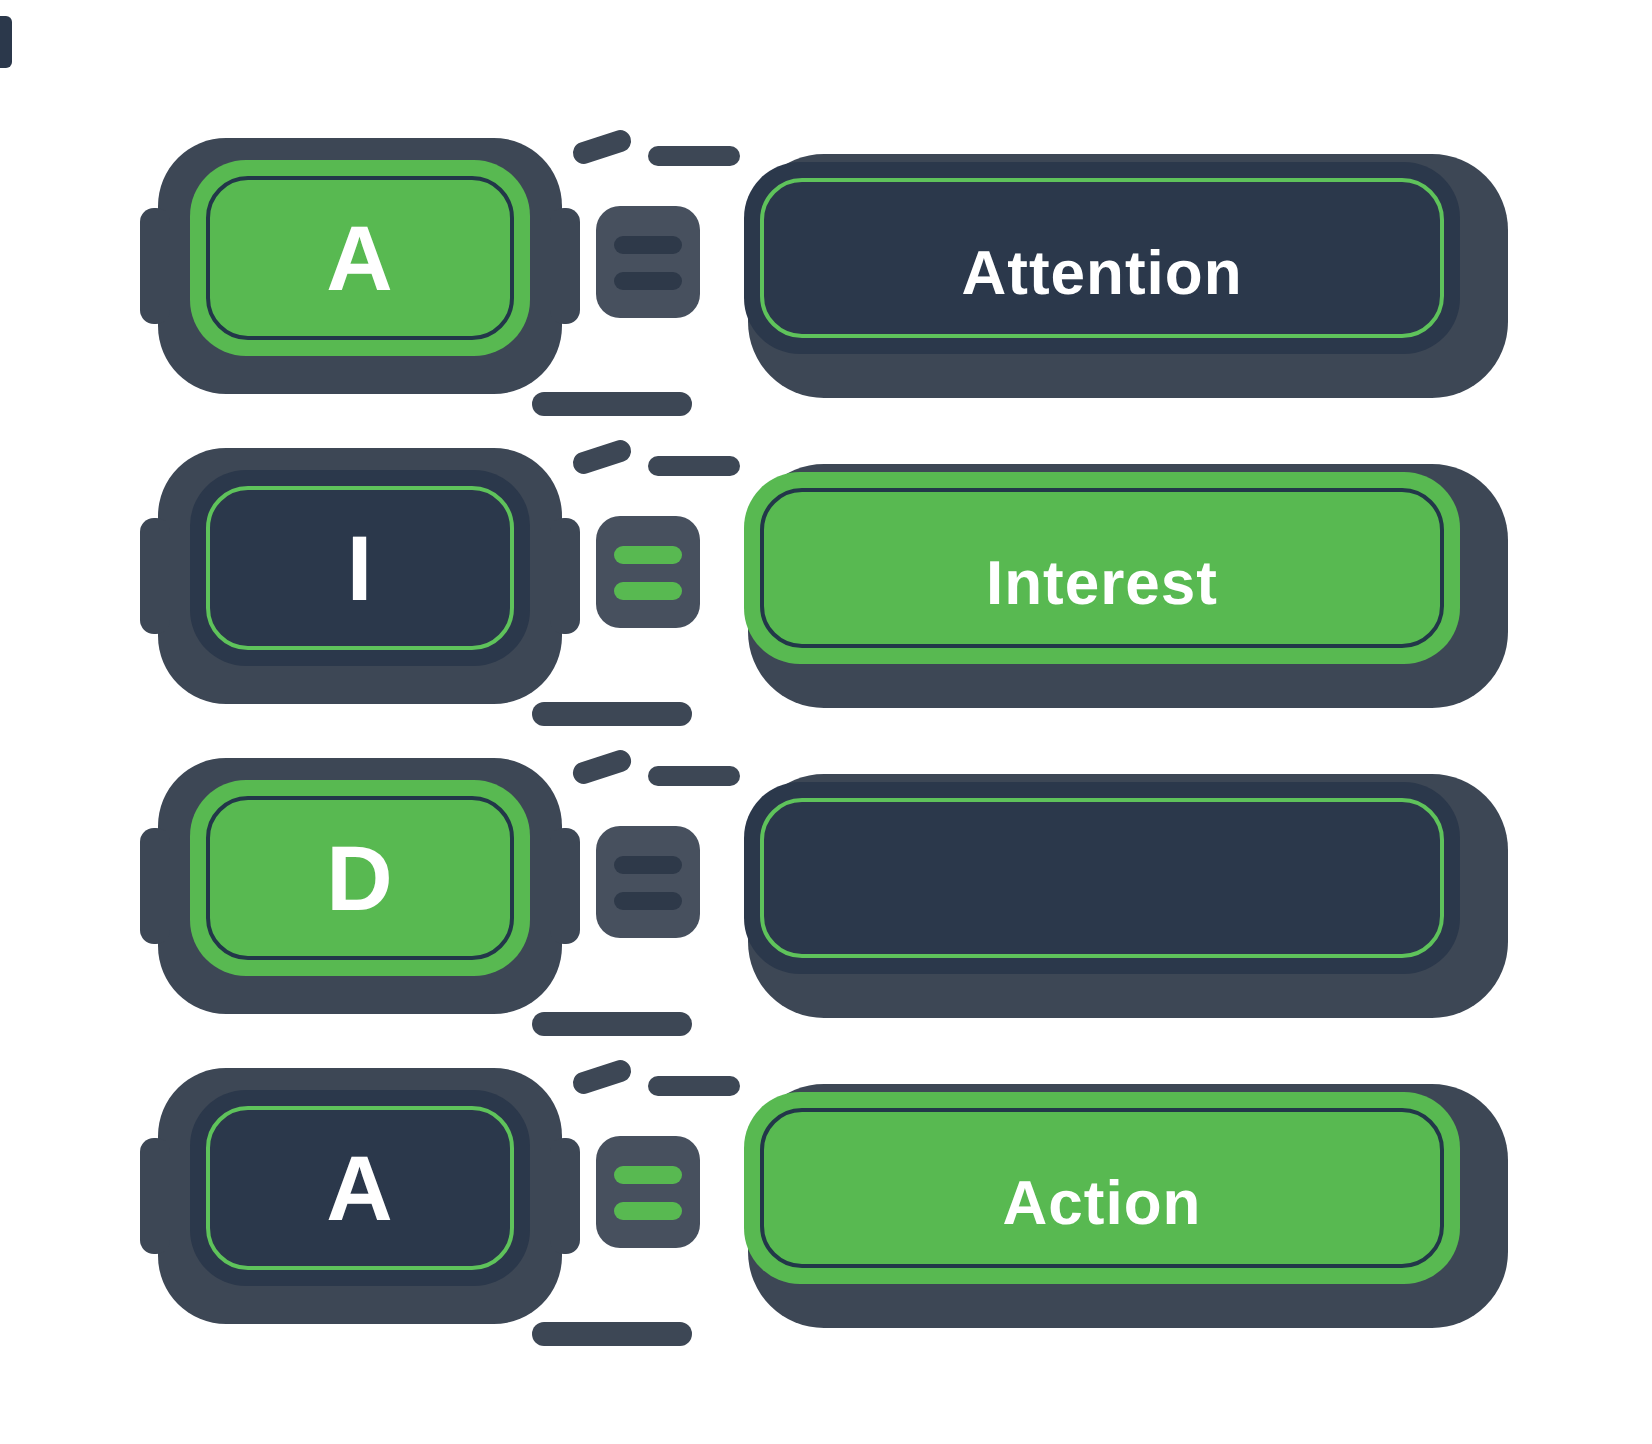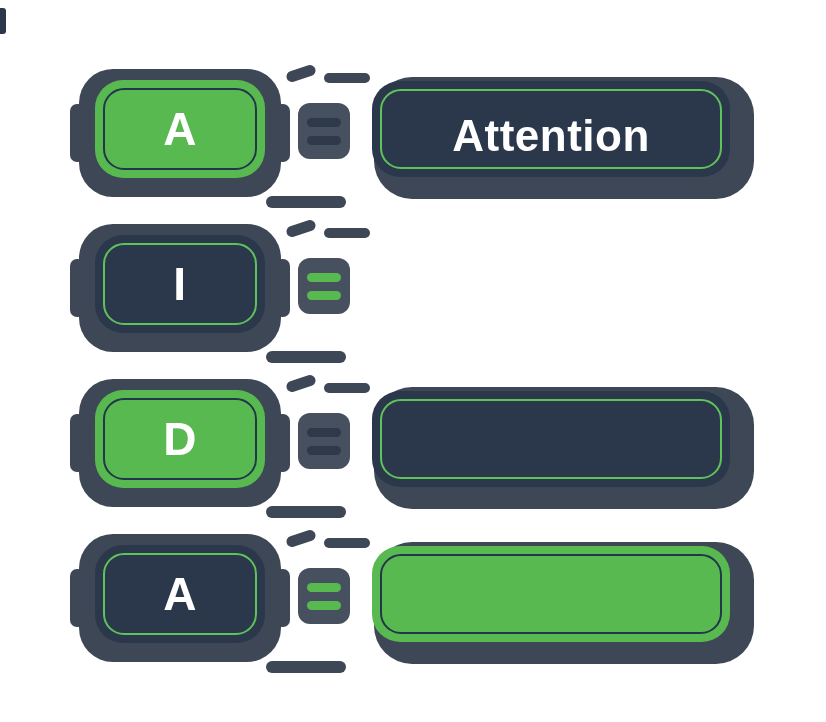--- a/index.html
+++ b/index.html
@@ -45,21 +45,21 @@
     pointer-events:none;
   }
   .green .inner-line{border-color:var(--navy-line);}
   .dark .inner-line{border-color:var(--green-line);}
 
   .label{
     position:relative;color:var(--text);font-weight:800;line-height:1;
     letter-spacing:.5px;
   }
   .letter .label{font-size:46px;}
-  .word .label{font-size:44px;margin-top:14px;}
+  .word .label{font-size:31px;margin-top:14px;}
 
   
   .equals{
     position:relative;z-index:1;flex:none;width:52px;height:56px;
     margin:4px 22px 0 33px;background:var(--equals-slate);border-radius:12px;
     display:flex;flex-direction:column;align-items:center;justify-content:center;gap:9px;
   }
   .equals .bar{width:34px;height:9px;border-radius:4.5px;}
   .equals.eq-dark .bar{background:var(--equals-bar);}
   .equals.eq-green .bar{background:var(--green);}
@@ -115,20 +115,27 @@
         <span class="backdrop"></span>
         <span class="body">
           <span class="inner-line"></span>
           <span class="label">I</span>
         </span>
       </div>
       <div class="equals eq-green">
         <span class="bar"></span>
         <span class="bar"></span>
       </div>
+      <div class="badge word green">
+        <span class="backdrop"></span>
+        <span class="body">
+          <span class="inner-line"></span>
+          <span class="label">Interest</span>
+        </span>
+      </div>
     </div>
 
     <div class="row">
       <span class="frag frag-tilt"></span>
       <span class="frag frag-top"></span>
       <span class="frag frag-bottom"></span>
       <div class="badge letter green">
         <span class="backdrop"></span>
         <span class="body">
           <span class="inner-line"></span>
@@ -159,18 +166,19 @@
         </span>
       </div>
       <div class="equals eq-green">
         <span class="bar"></span>
         <span class="bar"></span>
       </div>
       <div class="badge word green">
         <span class="backdrop"></span>
         <span class="body">
           <span class="inner-line"></span>
+          <span class="label">Action</span>
         </span>
       </div>
     </div>
 
   </div>
 </div>
 
 </body></html>

